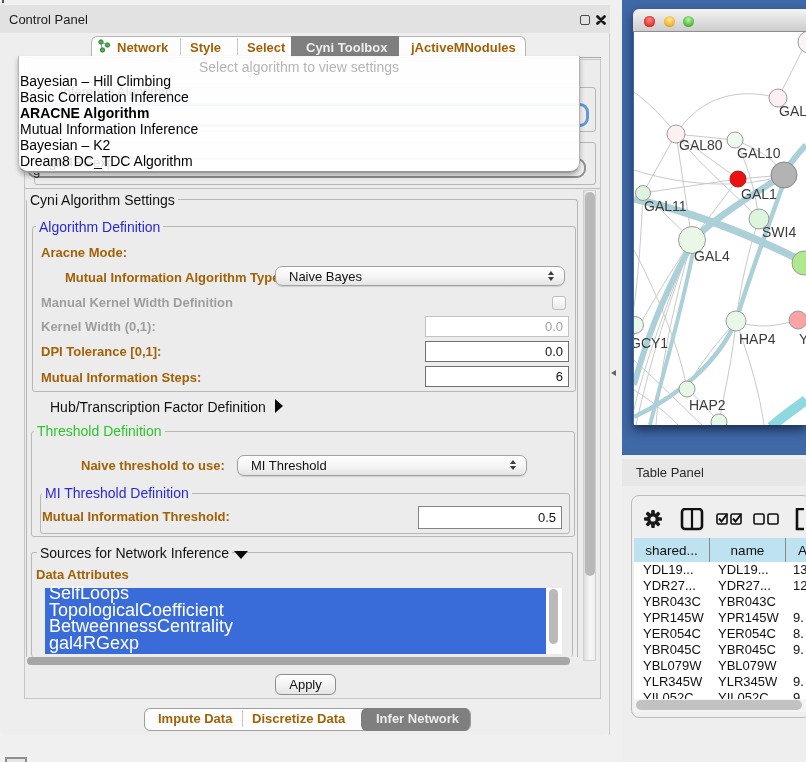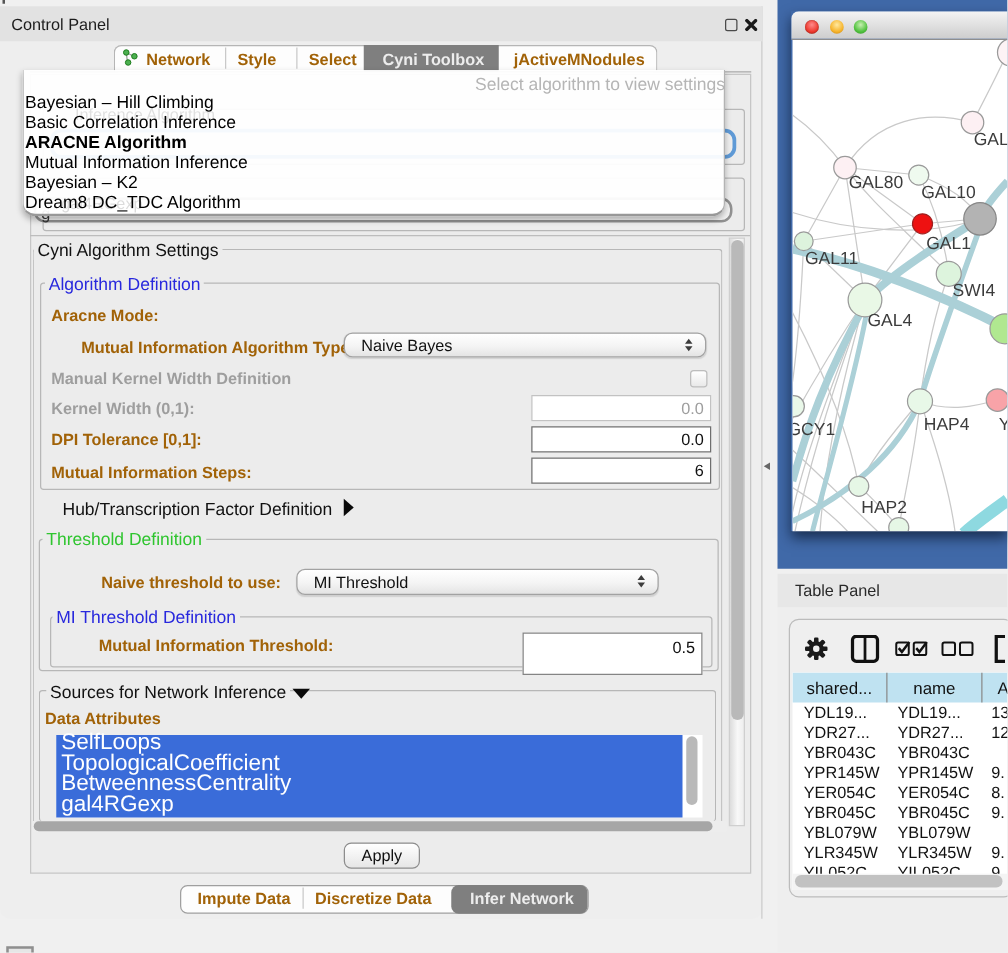--- a/index.html
+++ b/index.html
@@ -100,22 +100,22 @@
 <div class="combo" style="left:237px;top:455px;width:290px;height:21px;box-sizing:border-box;">
       <div class="ctext">MI Threshold</div>
   <div class="spin" style="right:8px;top:4px;">
         <div class="tri-up"></div>
         <div class="tri-dn"></div>
       </div>
     </div>
 
 <div class="group" style="left:40px;top:493px;width:528px;height:39px;"></div>
 <div class="gtitle" style="left:42px;top:485px;color:#2828dd;">MI Threshold Definition</div>
-<div class="lbl bold" style="left:42px;top:509px;padding-left:37px;">Mutual Information Threshold:</div>
-<div class="input" style="left:418px;top:506px;width:144px;height:34px;line-height:21px;">0.5</div>
+<div class="lbl bold" style="left:42px;top:509px;">Mutual Information Threshold:</div>
+<div class="input" style="left:418px;top:506px;width:144px;height:23px;line-height:21px;">0.5</div>
 
 <div class="group" style="left:31px;top:552px;width:540px;height:104px;border-bottom:none;"></div>
 <div class="gtitle" style="left:37px;top:545px;color:#111;">Sources for Network Inference</div>
 <div class="abs" style="left:234px;top:551px;width:0;height:0;border-left:7px solid transparent;border-right:7px solid transparent;border-top:8px solid #0a0a0a;"></div>
 <div class="lbl bold" style="left:36px;top:567px;">Data Attributes</div>
 
 <div class="abs" style="left:45px;top:588px;width:517px;height:66px;background:#fff;"></div>
 <div class="abs" style="left:45px;top:588px;width:501px;height:66px;background:#3a6cd9;"></div>
 <div class="abs" style="left:49px;top:585px;font-size:18px;line-height:16.5px;color:#fff;">SelfLoops<br>TopologicalCoefficient<br>BetweennessCentrality<br>gal4RGexp</div>
 <div class="abs" style="left:549px;top:589px;width:9px;height:55px;background:#b9b9b9;border-radius:5px;"></div>
@@ -133,21 +133,21 @@
 <div class="lbl bold" style="left:158px;top:711px;">Impute Data</div>
 <div class="abs" style="left:242px;top:710px;width:1px;height:17px;background:#c9c9c9;"></div>
 <div class="lbl bold" style="left:252px;top:711px;">Discretize Data</div>
 <div class="lbl bold" style="left:376px;top:711px;color:#ededed;">Infer Network</div>
 
 <div class="abs" style="left:5px;top:757px;width:18px;height:10px;border:2px solid #8f8f8f;background:#e6e6e6;"></div>
 
 <div class="abs" style="left:18px;top:56px;width:562px;height:117px;background:rgba(255,255,255,0.94);border-left:1px solid #b3b3b3;border-right:1px solid #b3b3b3;border-bottom:2px solid #989898;border-radius:0 0 10px 10px;box-shadow:0 3px 5px rgba(0,0,0,0.28);box-sizing:border-box;"></div>
 <div class="abs" style="left:60px;top:84px;font-size:13px;color:rgba(40,40,40,0.14);">Inference Algorithm</div>
 <div class="abs" style="left:49px;top:155px;font-size:13px;color:rgba(40,40,40,0.16);">gal4RGexp</div>
-<div class="abs" style="left:18px;top:59px;width:562px;text-align:right;font-size:14px;color:#b5b5b5;">Select algorithm to view settings</div>
+<div class="abs" style="left:18px;top:59px;width:562px;text-align:center;font-size:14px;color:#b5b5b5;">Select algorithm to view settings</div>
 <div class="abs" style="left:20px;top:73px;font-size:14px;color:#000;line-height:16px;white-space:nowrap;">Bayesian – Hill Climbing<br>Basic Correlation Inference<br><span class="bold">ARACNE Algorithm</span><br>Mutual Information Inference<br>Bayesian – K2<br>Dream8 DC_TDC Algorithm</div>
 
 <div class="abs" style="left:622px;top:0;width:184px;height:455px;background:#4069a8;"></div>
 
 <div class="abs" style="left:633px;top:9px;width:173px;height:416px;box-shadow:0 5px 10px 0 rgba(5,15,35,0.65);"></div>
 
 <div class="abs" style="left:633px;top:9px;width:173px;height:22px;background:linear-gradient(#f4f4f4,#cdcdcd);border-radius:6px 0 0 0;border-bottom:1px solid #8e8e8e;"></div>
 <div class="abs" style="left:644px;top:16px;width:11px;height:11px;border-radius:50%;background:radial-gradient(circle at 50% 35%,#ff8a8a,#ee3b30 60%,#b61d12);box-shadow:inset 0 0 1px #7c150c;"></div>
 <div class="abs" style="left:664px;top:16px;width:11px;height:11px;border-radius:50%;background:radial-gradient(circle at 50% 35%,#ffe9a0,#f6b42c 60%,#c07e10);"></div>
 <div class="abs" style="left:683px;top:16px;width:11px;height:11px;border-radius:50%;background:radial-gradient(circle at 50% 35%,#c7f0b0,#52c240 60%,#2e8f1e);"></div>

